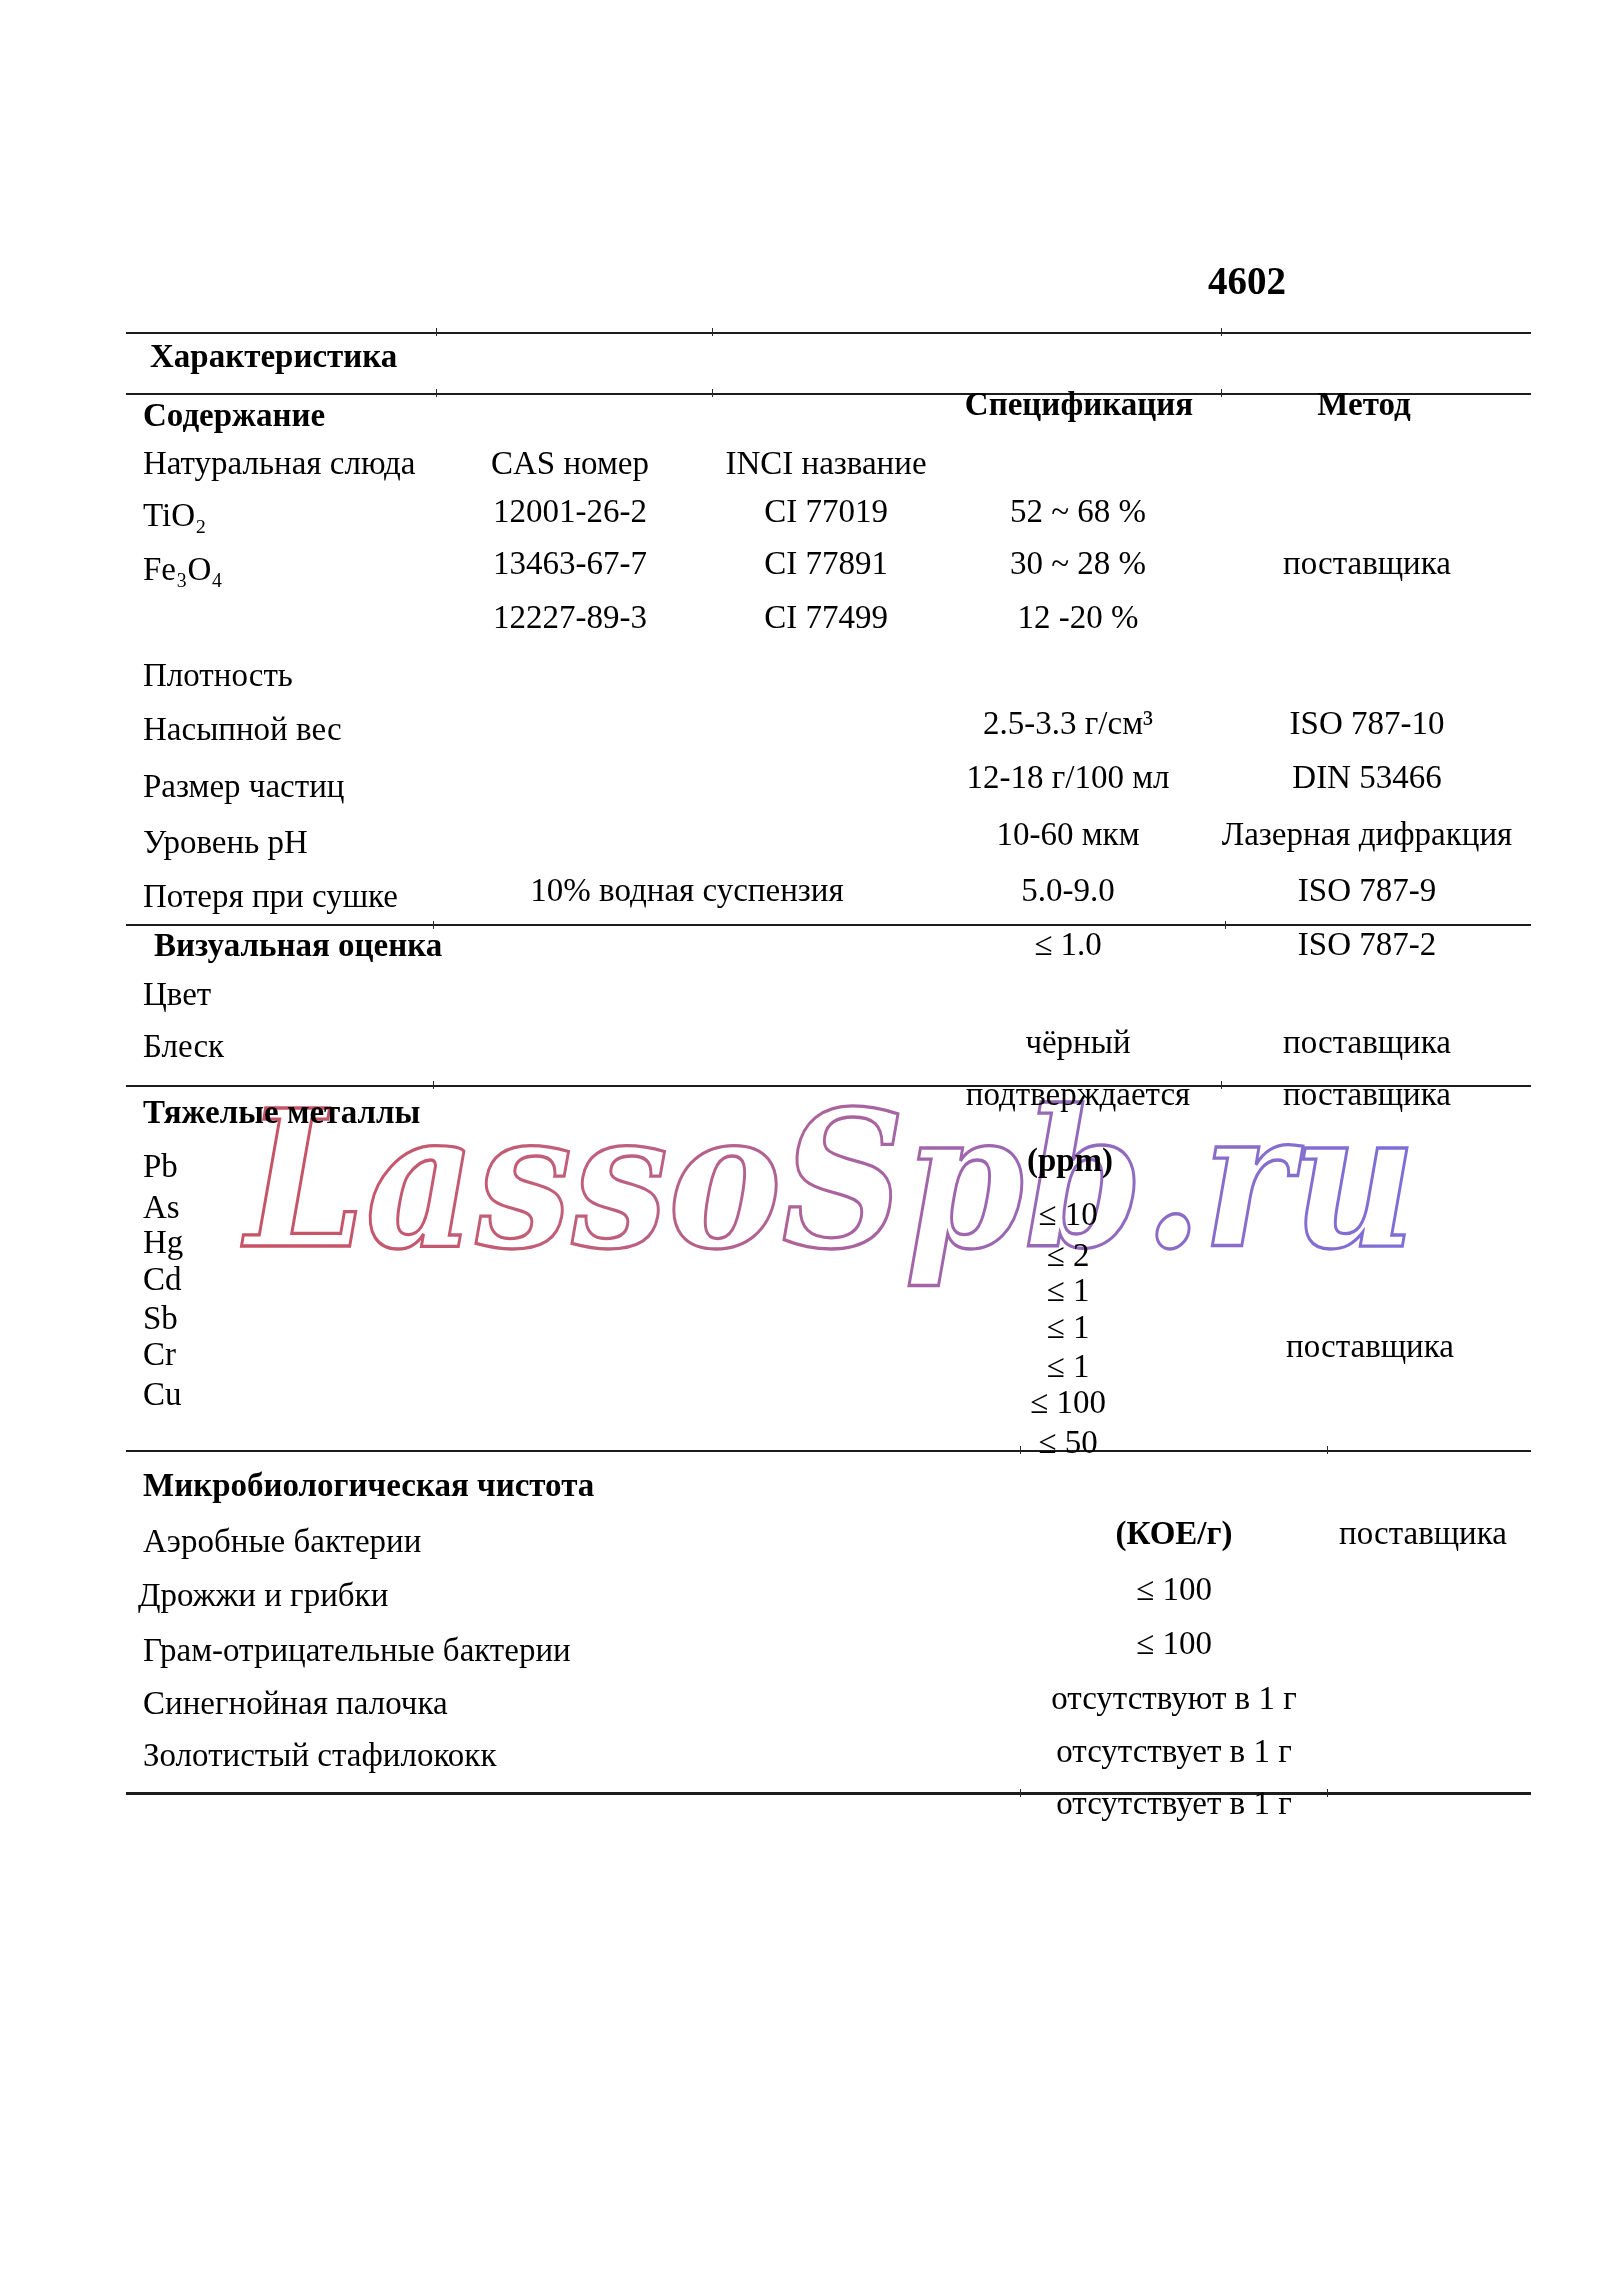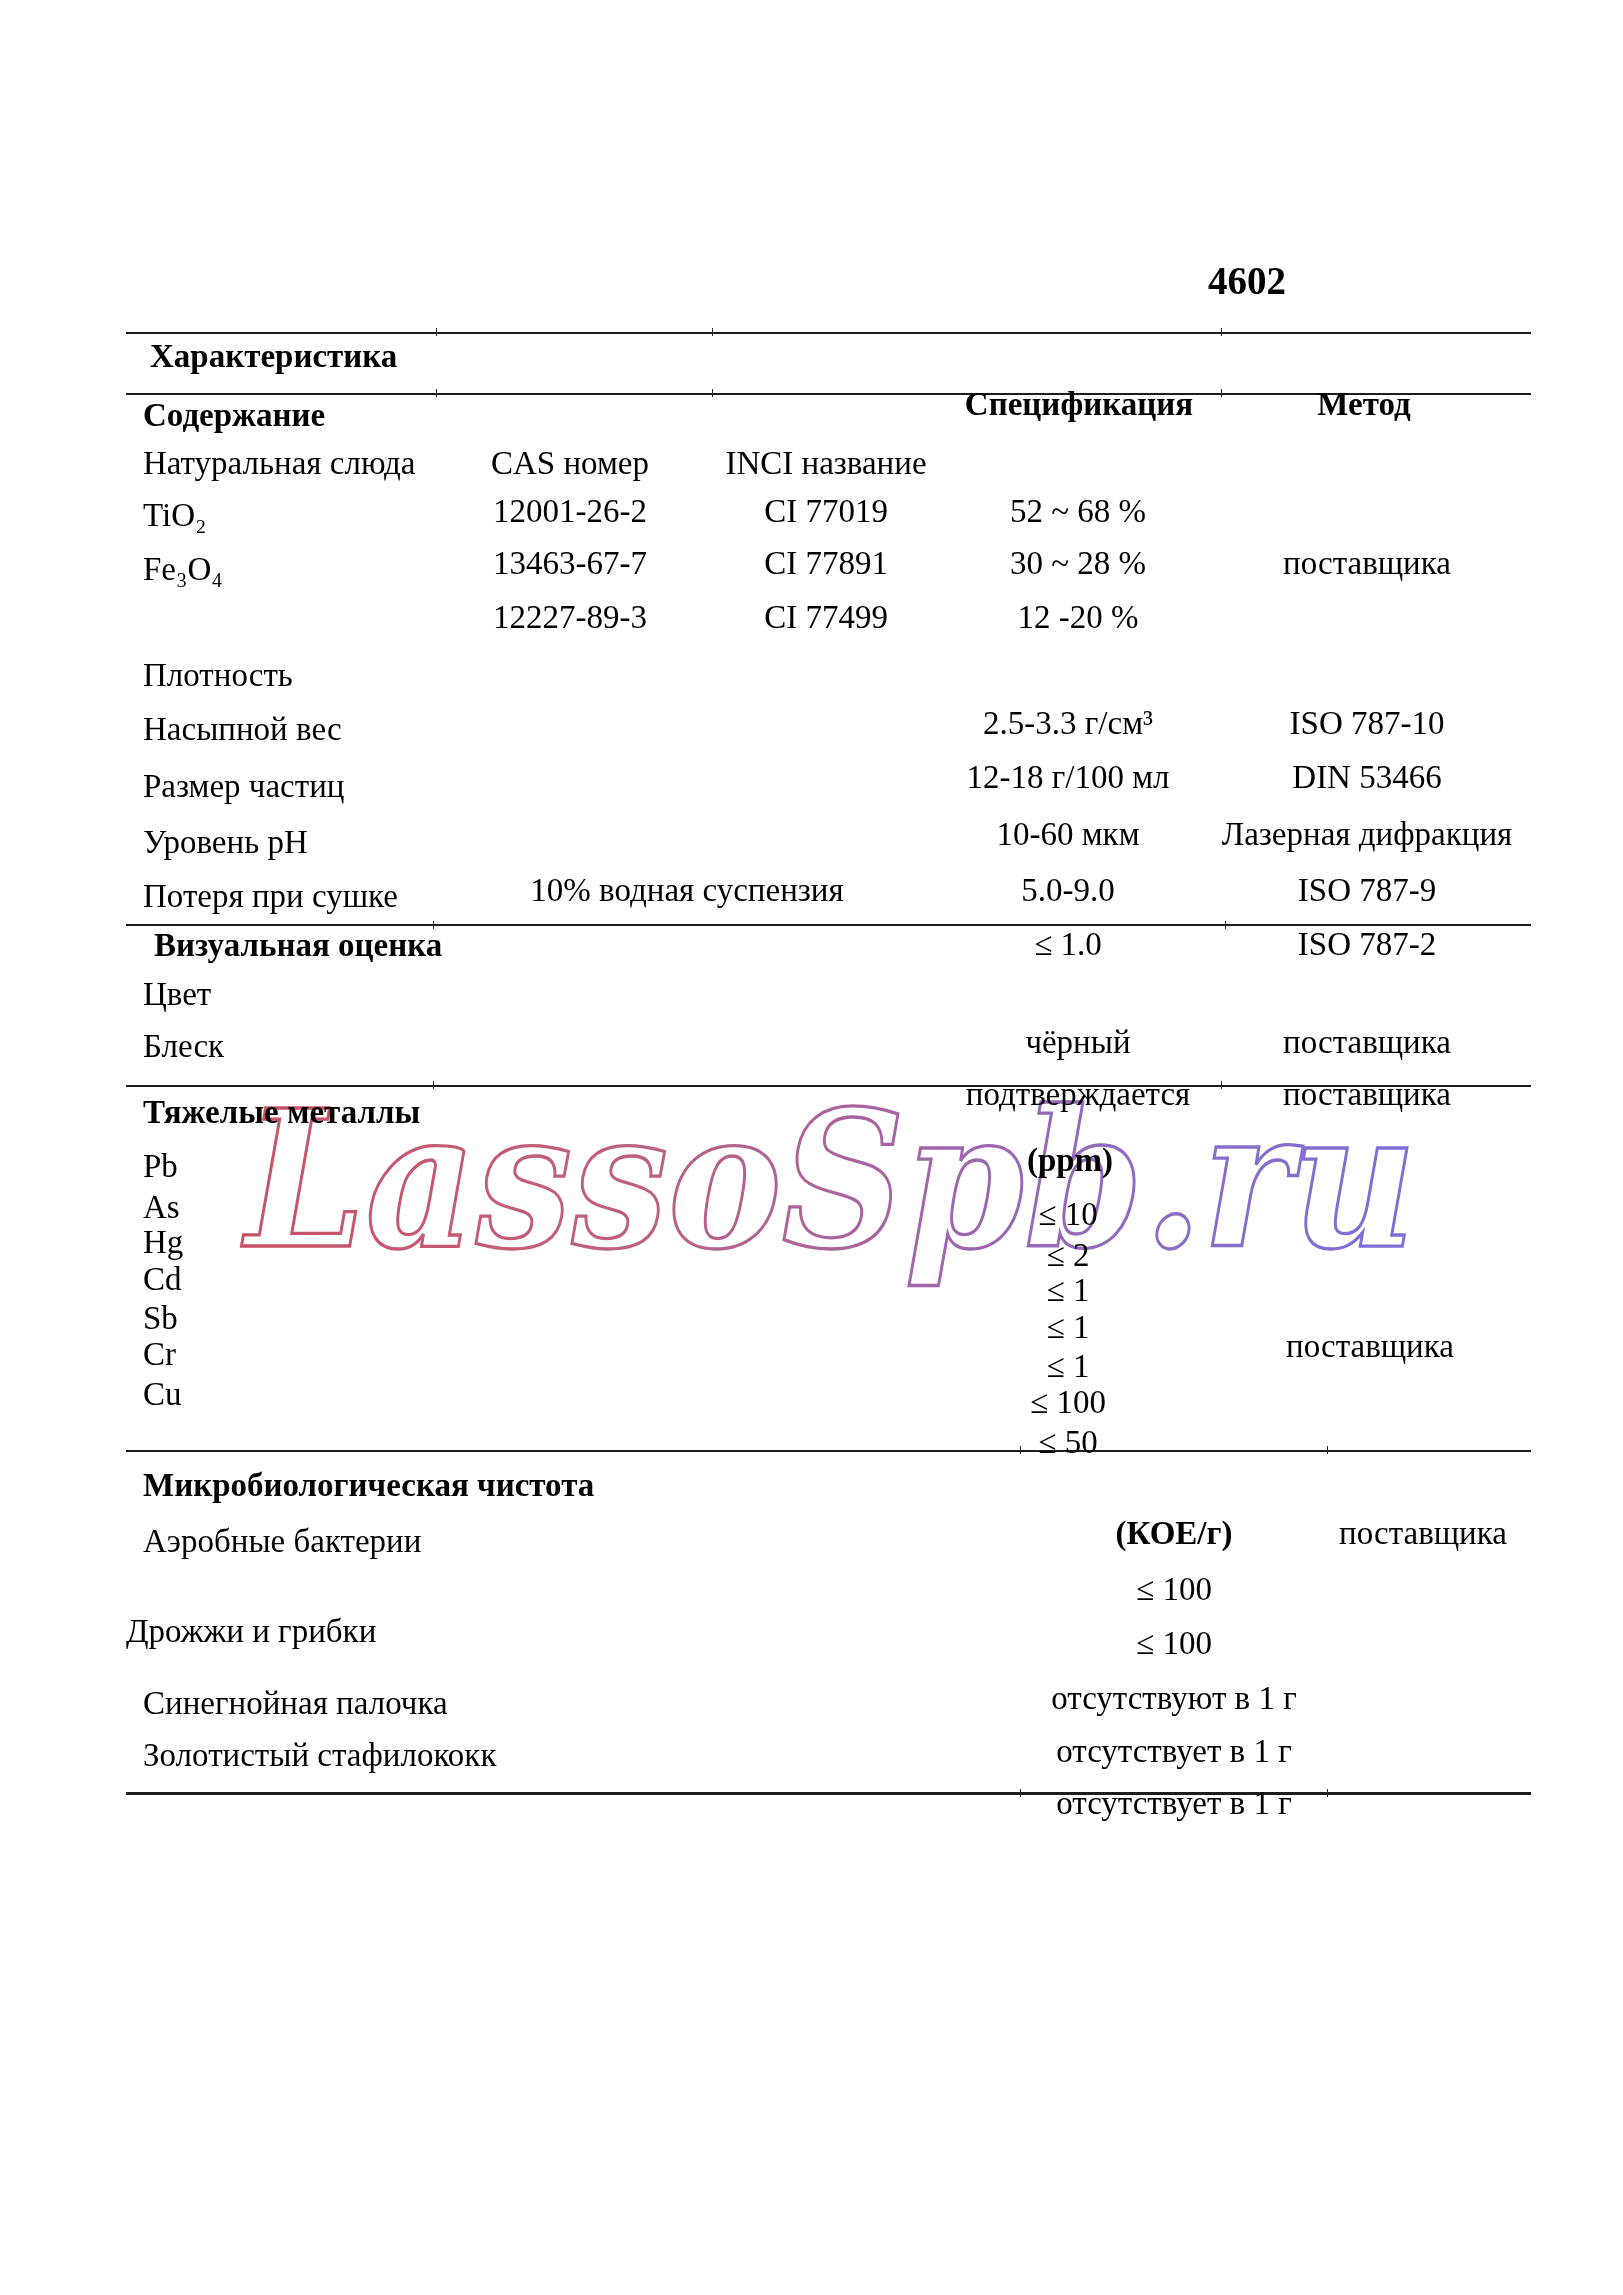--- a/index.html
+++ b/index.html
@@ -170,22 +170,23 @@
   <div class="t ctr" style="left:1068px; top:1376px;">≤ 50</div>
 
   <div class="t ctr" style="left:1370px; top:1280px;">поставщика</div>
 
   <div class="t b" style="left:143px; top:1467px;">Микробиологическая чистота</div>
   <div class="t b ctr" style="left:1174px; top:1467px;">(КОЕ/г)</div>
   <div class="t ctr" style="left:1423px; top:1467px;">поставщика</div>
 
   <div class="t" style="left:143px; top:1523px;">Аэробные бактерии</div>
   <div class="t ctr" style="left:1174px; top:1523px;">≤ 100</div>
-  <div class="t" style="left:126px; top:1577px;margin-top:36px;">Дрожжи и грибки</div>
+  <div class="t" style="left:138px; top:1577px;">Дрожжи и грибки</div>
   <div class="t ctr" style="left:1174px; top:1577px;">≤ 100</div>
+  <div class="t" style="left:143px; top:1632px;">Грам-отрицательные бактерии</div>
   <div class="t ctr" style="left:1174px; top:1632px;">отсутствуют в 1 г</div>
   <div class="t" style="left:143px; top:1685px;">Синегнойная палочка</div>
   <div class="t ctr" style="left:1174px; top:1685px;">отсутствует в 1 г</div>
   <div class="t" style="left:143px; top:1737px;">Золотистый стафилококк</div>
   <div class="t ctr" style="left:1174px; top:1737px;">отсутствует в 1 г</div>
 
 
 </div>
 
 

